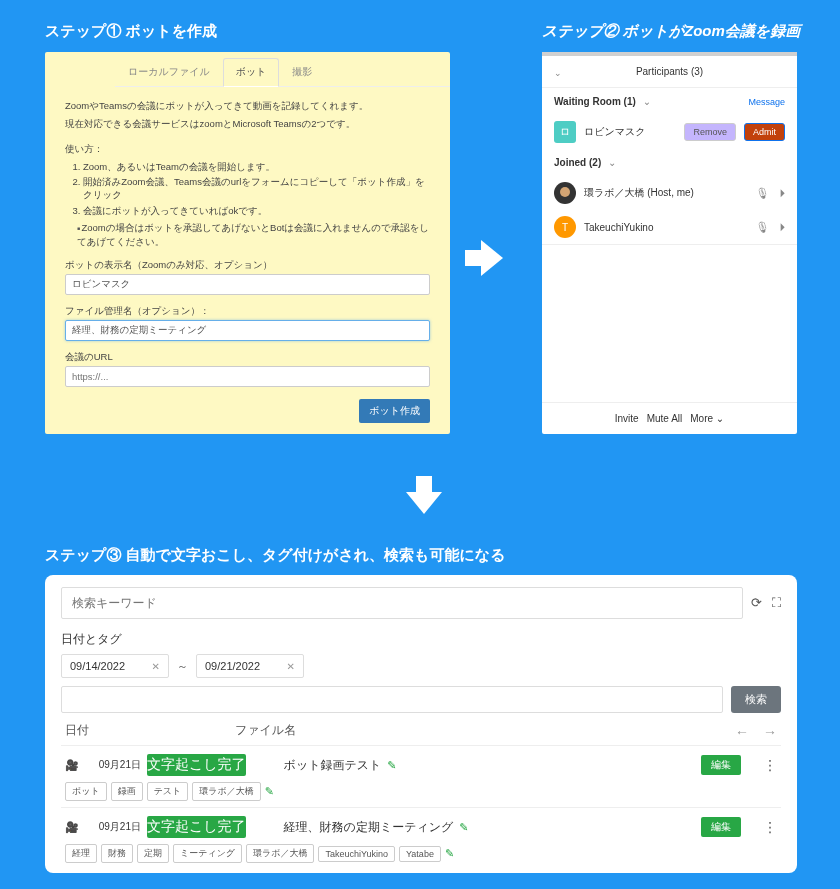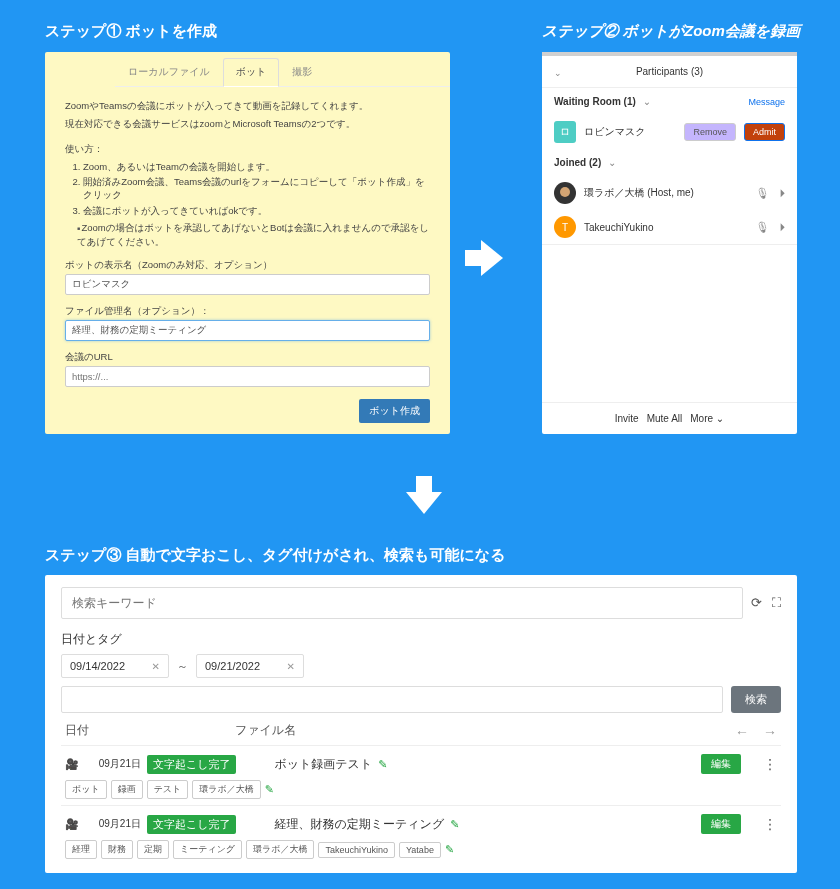--- a/index.html
+++ b/index.html
@@ -180,21 +180,21 @@
   .card2-footer button {
     background:none; border:none; font-size:10px; color:#333;
   }
 
   
   .card3 {
     position: absolute;
     left: 45px; top: 575px;
     width: 752px; height: 298px;
     background: #fff;
-    border-radius: 2px;
+    border-radius: 8px;
     padding: 12px 16px;
   }
   .search-bar {
     display:flex; align-items:center; gap:8px;
   }
   .search-input {
     flex:1; border:1px solid #ddd; border-radius:2px;
     padding:8px 10px; font-size:12px; color:#999;
   }
   .icon-btns { display:flex; gap:10px; font-size:13px; color:#555;}
@@ -224,22 +224,22 @@
   .col-file { flex:1;}
   .col-nav { display:flex; gap:14px; color:#999; font-size:14px;}
   .list-row {
     border-top:1px solid #eee;
     padding:8px 4px 6px;
   }
   .row-top { display:flex; align-items:center;}
   .rec-icon { font-size:11px;}
   .row-date { font-size:10px; font-weight:400; margin-left:20px;}
   .badge-done {
-    background:#28a745; color:#fff; font-size:11px;
-    padding:2px 6px; border-radius:2px; margin-left:6px;
+    background:#28a745; color:#fff; font-size:14px;
+    padding:2px 0; border-radius:2px; margin-left:6px;
   }
   .file-title { font-size:12px; margin-left:38px; display:flex; align-items:center; gap:6px;}
   .edit-icon { color:#28a745; font-size:11px;}
   .btn-edit {
     margin-left:auto; background:#28a745; color:#fff;
     border:none; font-size:10px; padding:3px 10px; border-radius:2px;
   }
   .more-v { margin-left:22px; color:#555; font-size:14px;}
   .tag-row { display:flex; gap:4px; margin-top:6px; align-items:center; flex-wrap:wrap;}
   .tag {

